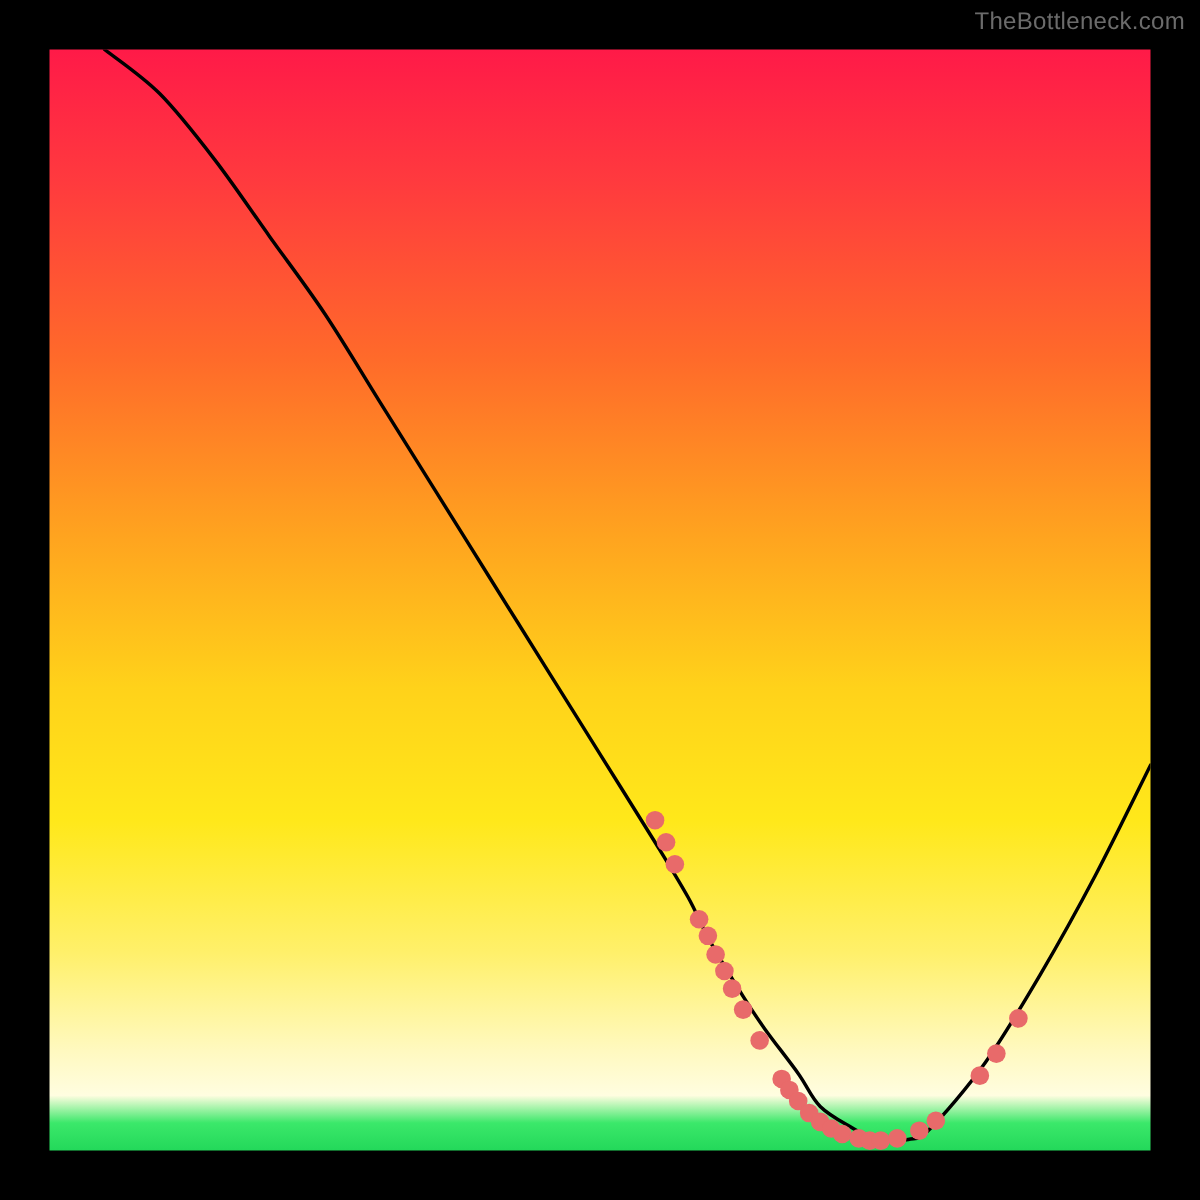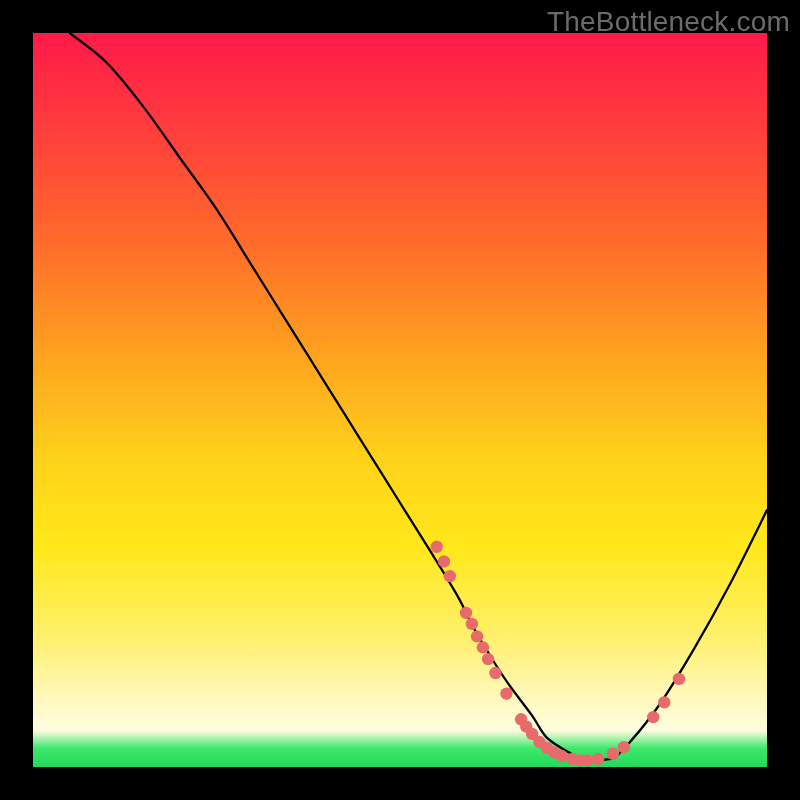--- a/index.html
+++ b/index.html
@@ -39,21 +39,21 @@
       #fffde0 95%,
       #3be86a 97.5%,
       #23d85a 100%
     );
   }
   .watermark {
     position: absolute;
     top: 6px;
     right: 10px;
     color: #6b6b6b;
-    font-size: 28px;
+    font-size: 16px;
     font-weight: 500;
     letter-spacing: 0.2px;
     user-select: none;
   }
   svg {
     position: absolute;
     left: 0;
     top: 0;
   }
   .curve {

